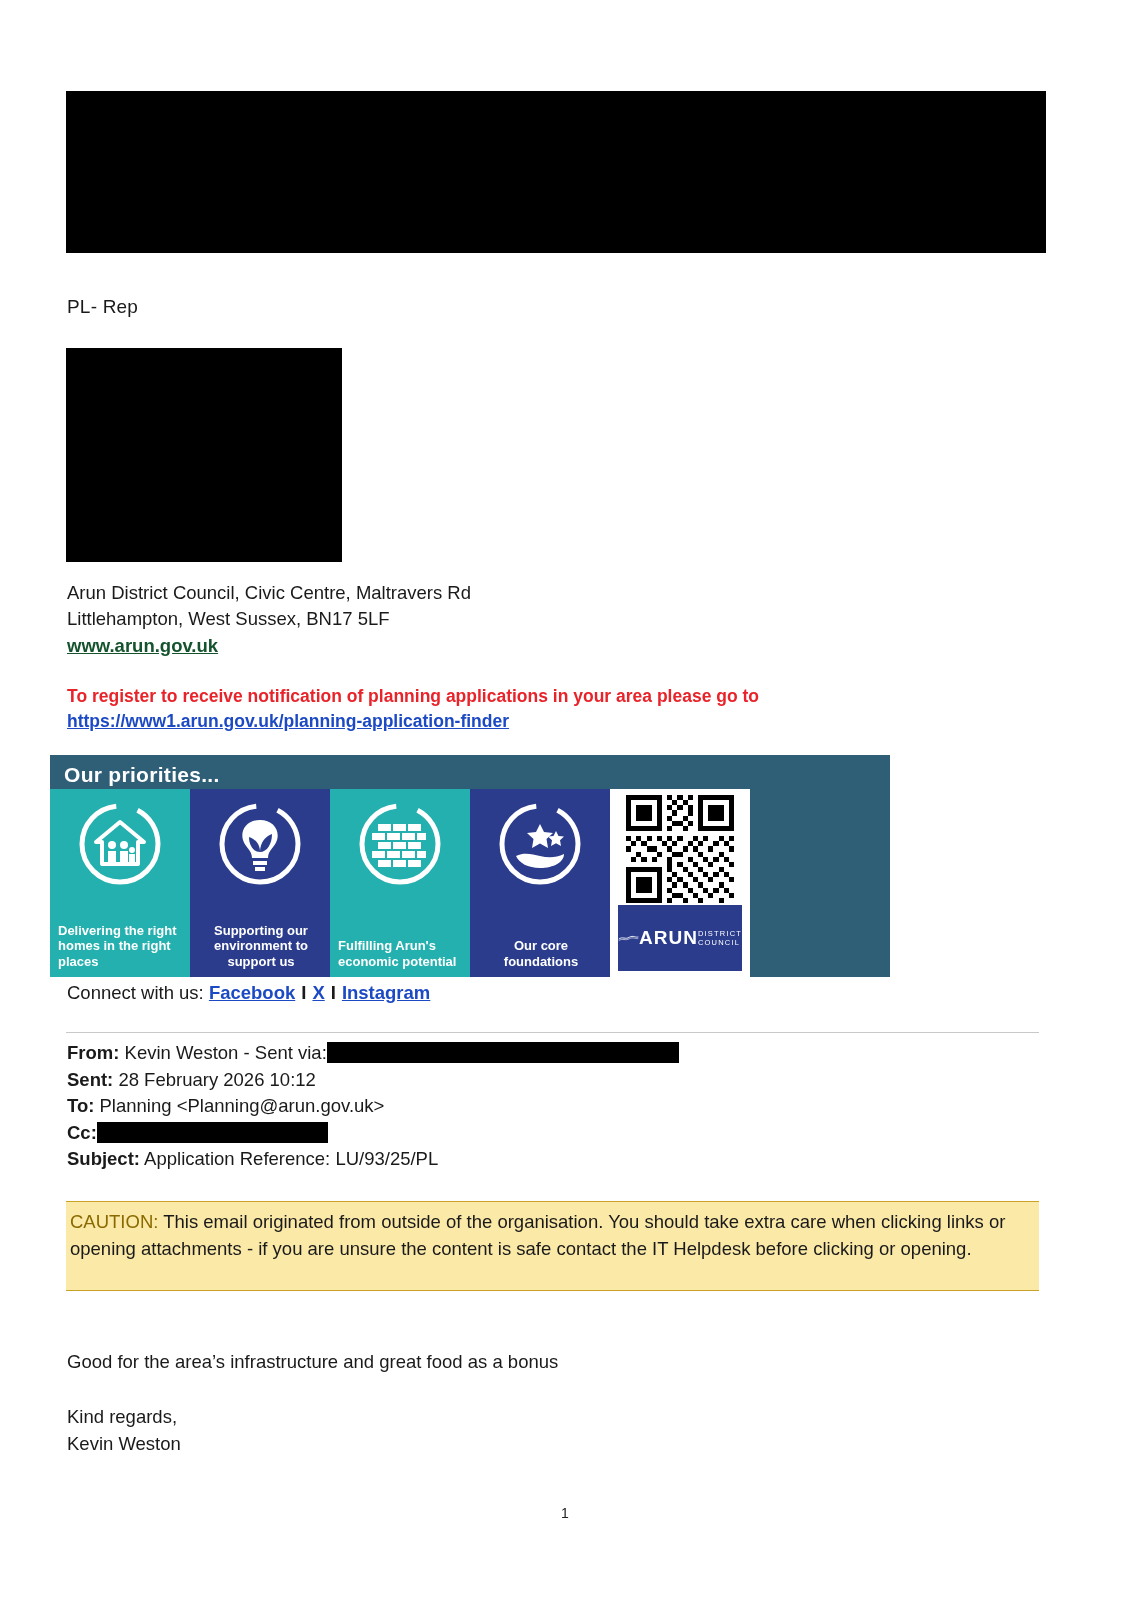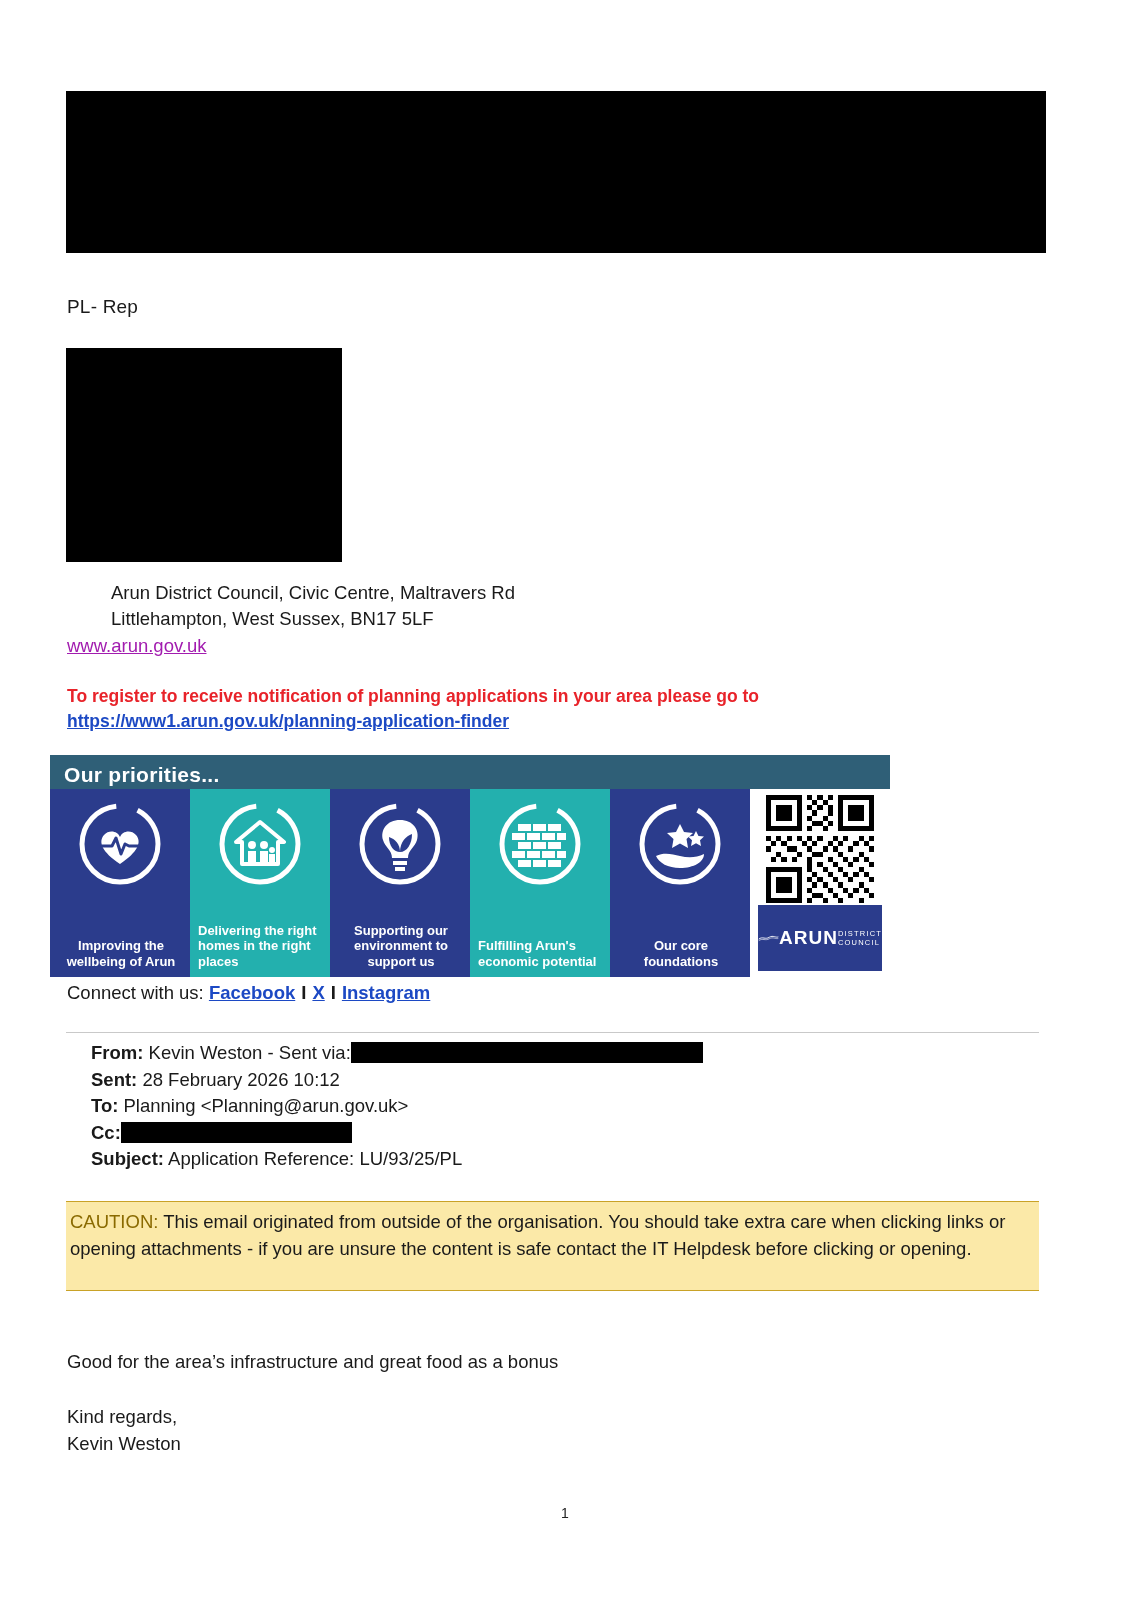--- a/index.html
+++ b/index.html
@@ -47,27 +47,26 @@
   }
   #address-block {
     position: absolute;
     left: 67px;
     top: 580px;
     font-size: 18.5px;
     line-height: 26px;
   }
   #address-block .addr-line {
     white-space: nowrap;
-    margin-left: 44px;
   }
   #site-link {
     display: inline-block;
     margin-top: 1px;
-    color: #a21caf;
-    font-weight: normal;
+    color: #14532d;
+    font-weight: bold;
     text-decoration: underline;
     font-size: 18.5px;
   }
   #register-block {
     position: absolute;
     left: 67px;
     top: 684px;
     font-size: 17.5px;
     font-weight: bold;
     line-height: 25px;
@@ -197,21 +196,21 @@
     position: absolute;
     left: 67px;
     top: 1040px;
     font-size: 18.5px;
     line-height: 26.5px;
   }
   #mail-headers .hdr-row {
     white-space: nowrap;
     height: 26.5px;
   }
-  #mail-headers b { font-weight: bold; margin-left: 24px; }
+  #mail-headers b { font-weight: bold; }
   .inline-redact {
     display: inline-block;
     vertical-align: -4px;
     background: #000;
   }
   #redact-sentvia { width: 352px; height: 21px; }
   #redact-cc { width: 231px; height: 21px; }
   #caution-box {
     position: absolute;
     left: 66px;
@@ -270,30 +269,20 @@
 
   <div id="register-block">
     <div>To register to receive notification of planning applications in your area please go to</div>
     <a id="register-link" href="#">https://www1.arun.gov.uk/planning-application-finder</a>
   </div>
 
   <div id="priorities-banner">
     <div id="priorities-title">Our priorities...</div>
     <div id="priorities-tiles">
 
-      <div class="tile dark">
-        <div class="tile-icon">
-          <svg width="92" height="92" viewBox="0 0 92 92">
-            <circle cx="46" cy="46" r="38" fill="none" stroke="#ffffff" stroke-width="5" stroke-dasharray="175 22"></circle>
-            <path d="M46 66 C28 54 24 44 30 37 C35 31 44 33 46 39 C48 33 57 31 62 37 C68 44 64 54 46 66 Z" fill="#ffffff"></path>
-            <path d="M28 48 L38 48 L42 40 L47 56 L51 46 L55 48 L64 48" fill="none" stroke="#2b3c8c" stroke-width="3" stroke-linecap="round" stroke-linejoin="round"></path>
-          </svg>
-        </div>
-        <div class="tile-label">Improving the wellbeing of Arun</div>
-      </div>
 
       <div class="tile teal">
         <div class="tile-icon">
           <svg width="92" height="92" viewBox="0 0 92 92">
             <circle cx="46" cy="46" r="38" fill="none" stroke="#ffffff" stroke-width="5" stroke-dasharray="175 22"></circle>
             <path d="M46 24 L70 44 L64 44 L64 66 L28 66 L28 44 L22 44 Z" fill="none" stroke="#ffffff" stroke-width="4" stroke-linejoin="round"></path>
             <circle cx="38" cy="47" r="4" fill="#ffffff"></circle>
             <path d="M34 53 h8 v11 h-8 z" fill="#ffffff"></path>
             <circle cx="50" cy="47" r="4" fill="#ffffff"></circle>
             <path d="M46 53 h8 v11 h-8 z" fill="#ffffff"></path>

